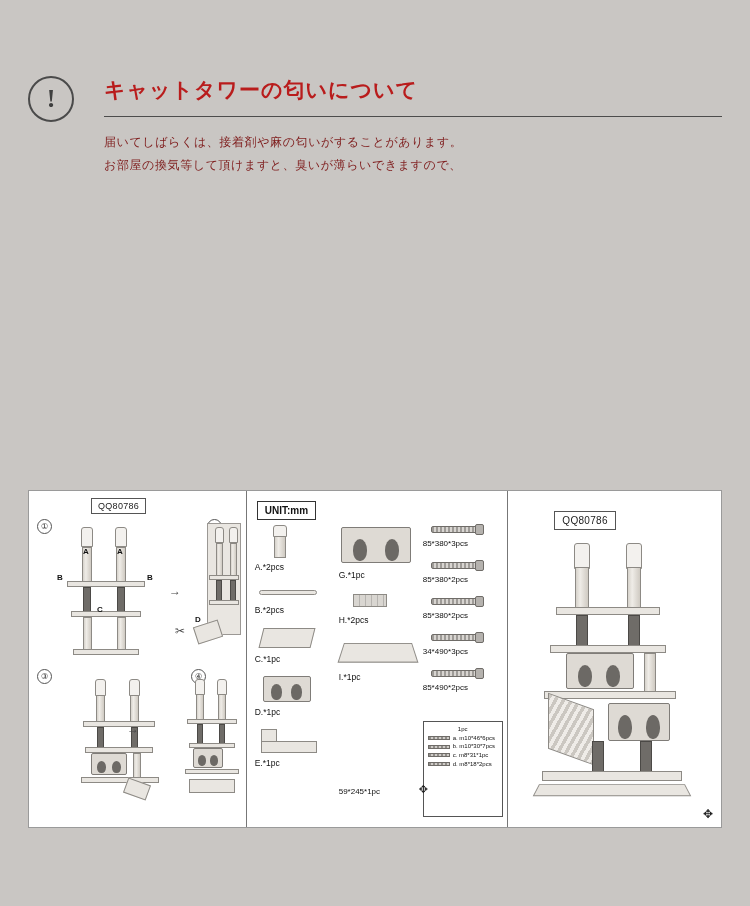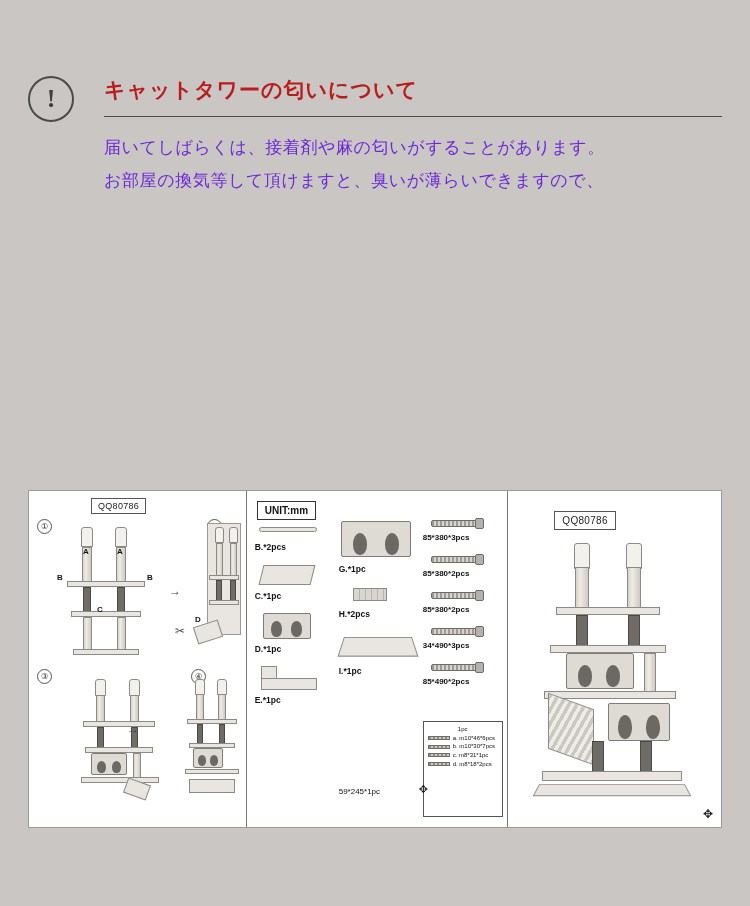--- a/index.html
+++ b/index.html
@@ -60,23 +60,23 @@
     color: #b91c1c;
     letter-spacing: 1px;
     padding-bottom: 12px;
     margin: 14px 0 0 0;
   }
   .rule {
     border-bottom: 1px solid #4c4c4c;
     width: 100%;
   }
   .body-text {
-    font-size: 17px;
+    font-size: 12px;
     line-height: 1.95;
-    color: #6d28d9;
+    color: #7f1d1d;
     letter-spacing: 0.6px;
     margin-top: 14px;
     font-family: "Liberation Sans", sans-serif;
   }
   .sec2 {
     margin-top: 46px;
     margin-left: 76px;
   }
   .sec2 .sec-title { margin-top: 0; }
 
@@ -179,22 +179,21 @@
   .arrow-glyph {
     position: absolute;
     font-size: 12px;
     color: #444;
     line-height: 1;
   }
 
   
   .parts-col {
     position: absolute;
-    top: 28px;
-    font-weight: bold;
+    top: 34px;
   }
   .col-a { left: 8px;  width: 74px; }
   .col-b { left: 92px; width: 80px; }
   .col-c { left: 176px; width: 84px; }
 
   .part {
     position: relative;
     margin-bottom: 10px;
     text-align: left;
   }
@@ -419,20 +418,27 @@
         <div class="plat" style="left:8px;top:102px;width:46px;height:14px;"></div>
       </div>
 
       <div class="arrow-glyph" style="left:98px;top:232px;">→</div>
     </div>
 
     <div class="panel panel-parts">
       <div class="unit-box">UNIT:mm</div>
 
       <div class="parts-col col-a">
+        <div class="part">
+          <div class="shape">
+            <div class="cap" style="left:18px;top:0;width:14px;height:12px;"></div>
+            <div class="post" style="left:19px;top:11px;width:12px;height:22px;"></div>
+          </div>
+          <span class="part-cap">A.*2pcs</span>
+        </div>
         <div class="part">
           <div class="shape" style="height:20px;">
             <div class="plat" style="left:4px;top:8px;width:58px;height:5px;border-radius:3px;"></div>
           </div>
           <span class="part-cap">B.*2pcs</span>
         </div>
         <div class="part">
           <div class="shape" style="height:26px;">
             <div class="plat" style="left:6px;top:3px;width:52px;height:20px;transform:skewX(-14deg);"></div>
           </div>

